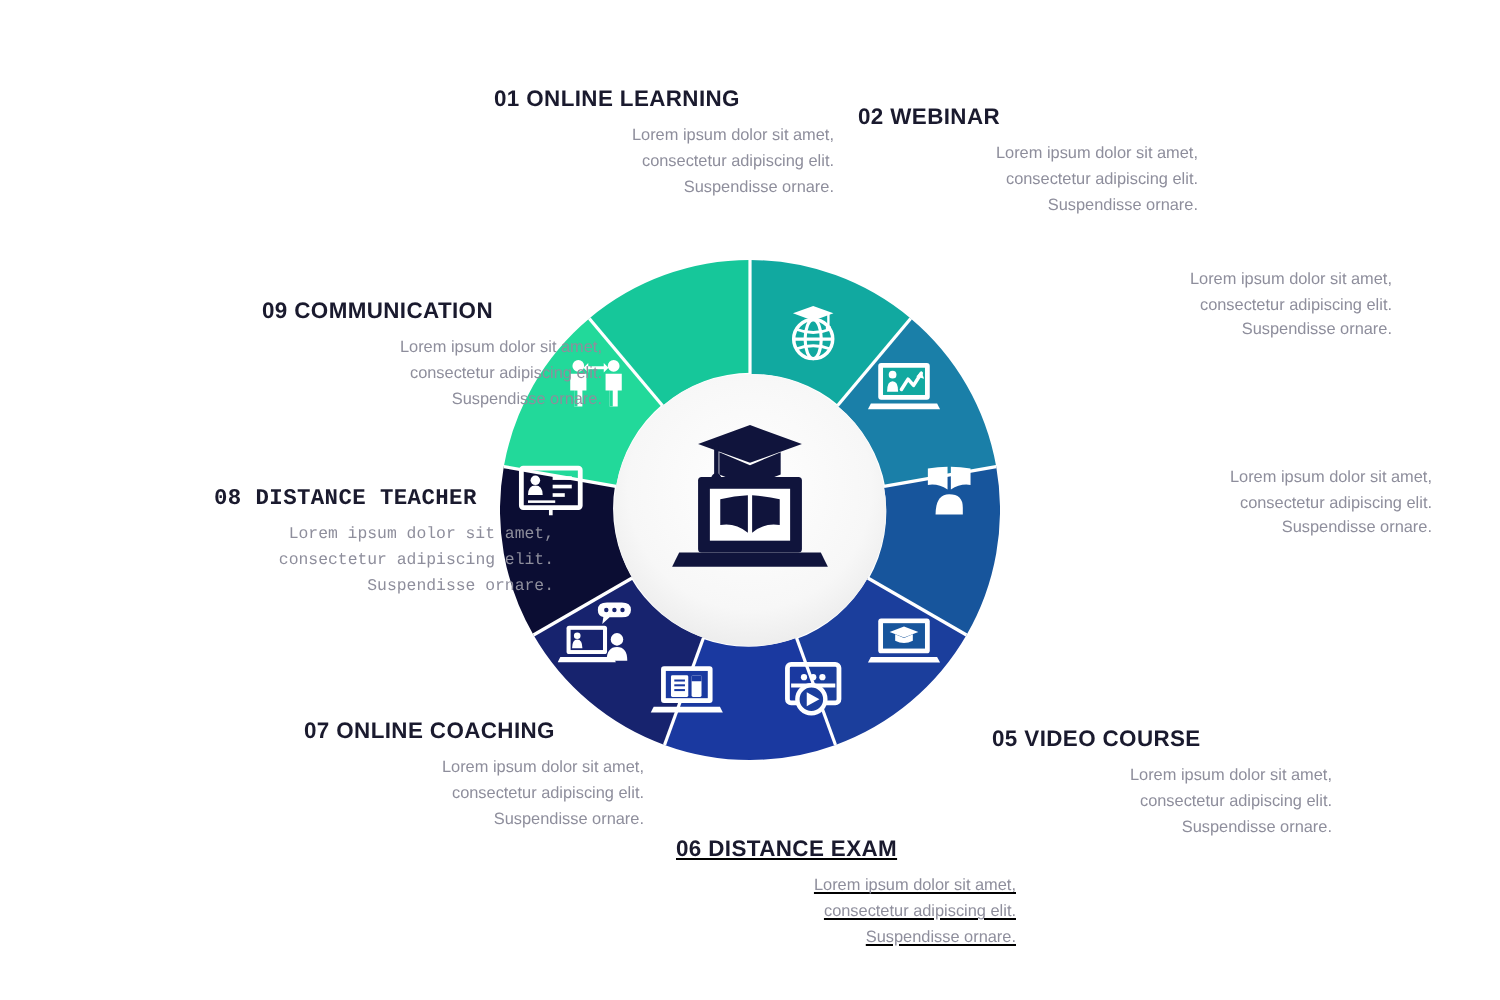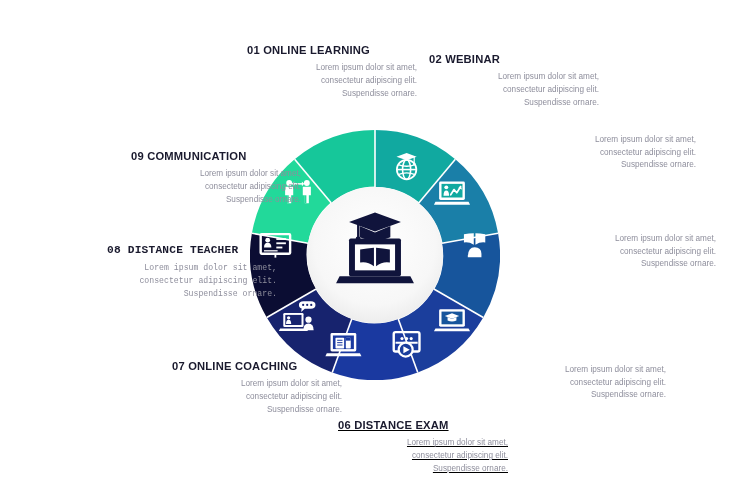--- a/index.html
+++ b/index.html
@@ -50,21 +50,21 @@
     white-space: nowrap;
   }
 
   
   .c1 { left: 247px; top: 44px; }
   .c2 { left: 429px; top: 53px; }
   .c3 { left: 526px; top: 134px; }
   .c4 { left: 546px; top: 233px; }
   .c5 { left: 496px; top: 364px; }
   .c6 { left: 338px; top: 419px; text-decoration: underline; }
-  .c7 { left: 152px; top: 360px; margin-left: 20px; }
+  .c7 { left: 152px; top: 360px; }
   .c8 { left: 107px; top: 244px; font-family: Liberation Mono, monospace; }
   .c9 { left: 131px; top: 127px; margin-top: 23px; }
 
   
   .wheel {
     position: absolute;
     left: 250px;
     top: 130px;
     width: 250px;
     height: 250px;
@@ -287,20 +287,21 @@
 
   <div class="callout c4">
     <div class="callout-body">
       <span>Lorem ipsum dolor sit amet,</span>
       <span>consectetur adipiscing elit.</span>
       <span>Suspendisse ornare.</span>
     </div>
   </div>
 
   <div class="callout c5">
+    <div class="callout-title">05 VIDEO COURSE</div>
     <div class="callout-body">
       <span>Lorem ipsum dolor sit amet,</span>
       <span>consectetur adipiscing elit.</span>
       <span>Suspendisse ornare.</span>
     </div>
   </div>
 
   <div class="callout c6">
     <div class="callout-title">06 DISTANCE EXAM</div>
     <div class="callout-body">

